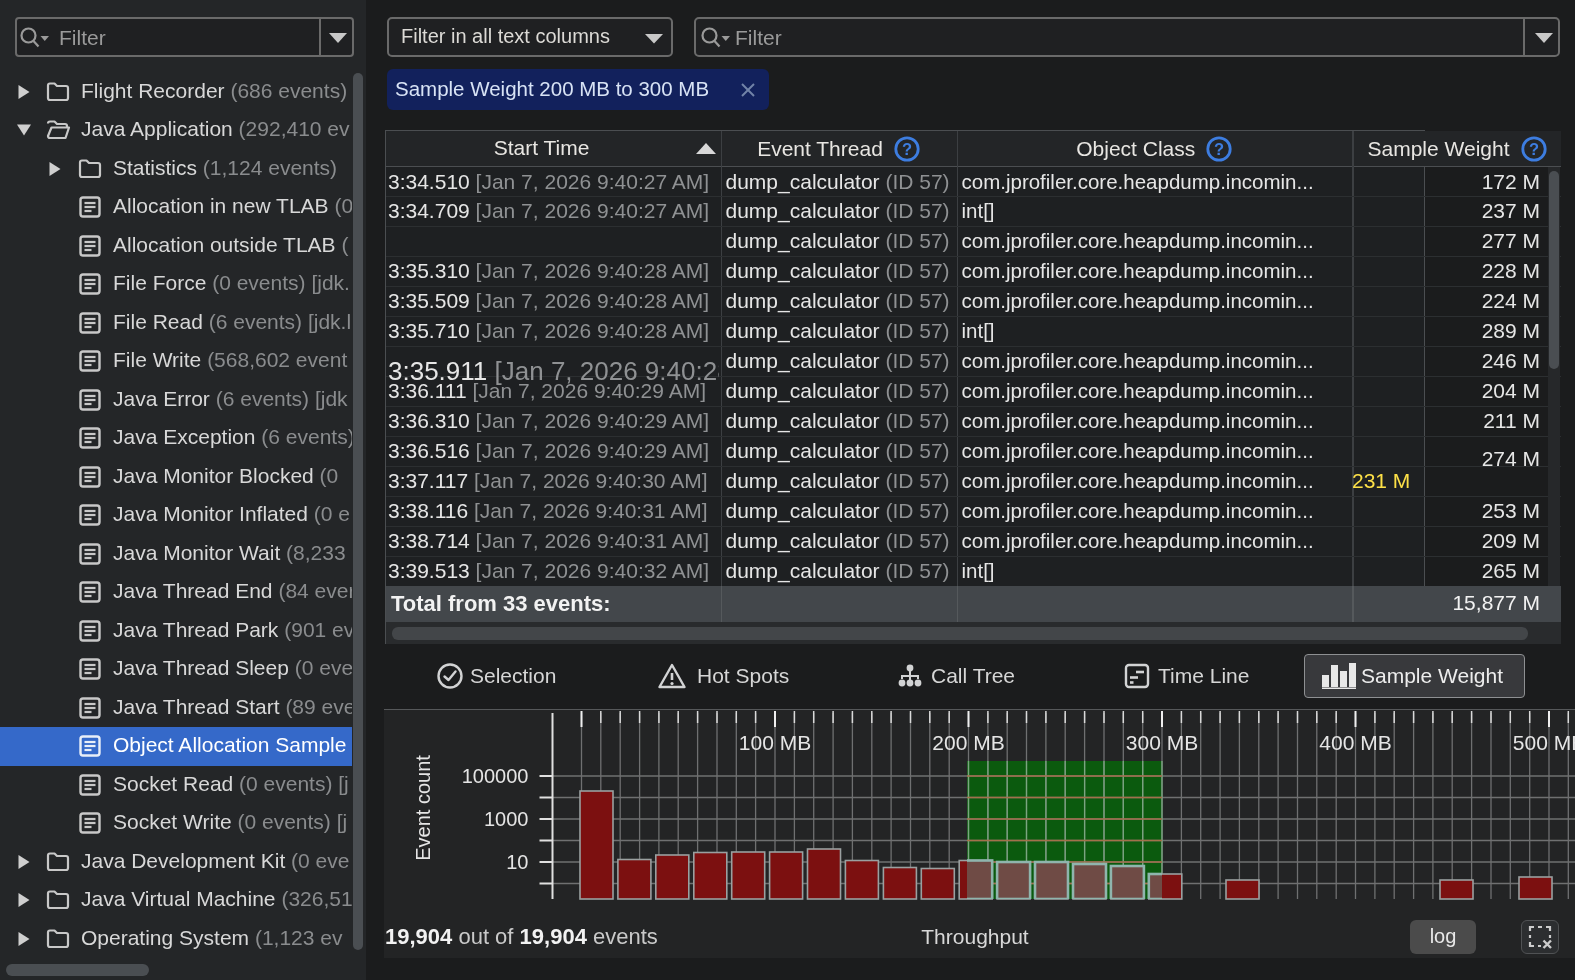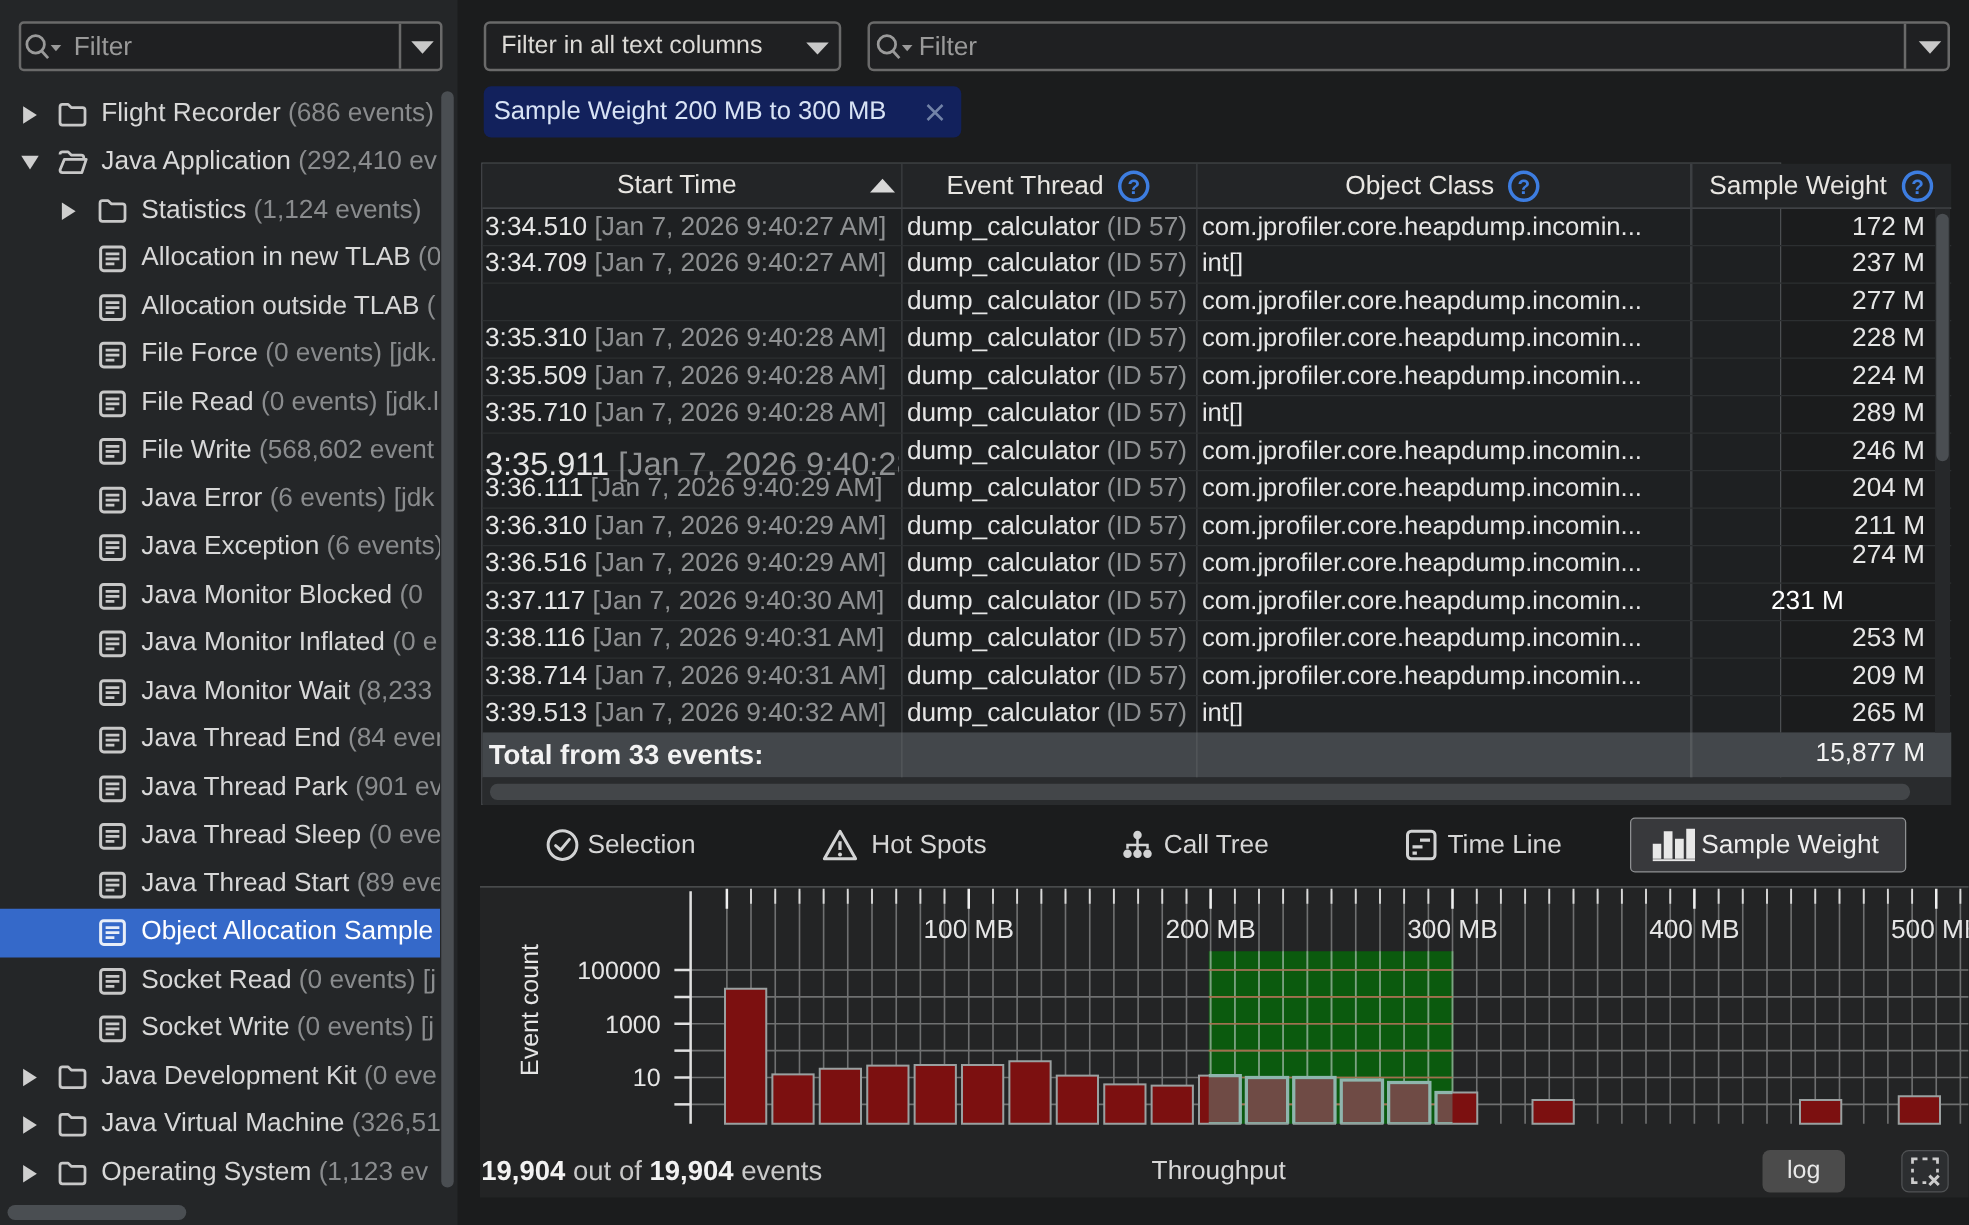--- a/index.html
+++ b/index.html
@@ -61,21 +61,21 @@
       <line x1="6.5" y1="12" x2="17.5" y2="12" stroke="#c8c8c8" stroke-width="2.2"></line>
       <line x1="6.5" y1="16" x2="13.5" y2="16" stroke="#c8c8c8" stroke-width="2.2"></line>
     </svg>
 <div class="abs nw" style="left:113px;top:271.2px;width:239px;overflow:hidden;font-size:21px;color:#d8d8d8">File Force <span style="color:#8a8c8e">(0 events) [jdk.</span></div>
 <svg class="abs" style="left:78px;top:310.75px" width="24" height="24" viewBox="0 0 24 24">
       <rect x="2.5" y="2.5" width="19" height="19" rx="2.5" fill="none" stroke="#c8c8c8" stroke-width="2.4"></rect>
       <line x1="6.5" y1="8" x2="17.5" y2="8" stroke="#c8c8c8" stroke-width="2.2"></line>
       <line x1="6.5" y1="12" x2="17.5" y2="12" stroke="#c8c8c8" stroke-width="2.2"></line>
       <line x1="6.5" y1="16" x2="13.5" y2="16" stroke="#c8c8c8" stroke-width="2.2"></line>
     </svg>
-<div class="abs nw" style="left:113px;top:309.8px;width:239px;overflow:hidden;font-size:21px;color:#d8d8d8">File Read <span style="color:#8a8c8e">(0 events) [jdk.l</span></div>
+<div class="abs nw" style="left:113px;top:309.8px;width:239px;overflow:hidden;font-size:21px;color:#d8d8d8">File Read <span style="color:#8a8c8e">(6 events) [jdk.l</span></div>
 <svg class="abs" style="left:78px;top:349.25px" width="24" height="24" viewBox="0 0 24 24">
       <rect x="2.5" y="2.5" width="19" height="19" rx="2.5" fill="none" stroke="#c8c8c8" stroke-width="2.4"></rect>
       <line x1="6.5" y1="8" x2="17.5" y2="8" stroke="#c8c8c8" stroke-width="2.2"></line>
       <line x1="6.5" y1="12" x2="17.5" y2="12" stroke="#c8c8c8" stroke-width="2.2"></line>
       <line x1="6.5" y1="16" x2="13.5" y2="16" stroke="#c8c8c8" stroke-width="2.2"></line>
     </svg>
 <div class="abs nw" style="left:113px;top:348.2px;width:239px;overflow:hidden;font-size:21px;color:#d8d8d8">File Write <span style="color:#8a8c8e">(568,602 event</span></div>
 <svg class="abs" style="left:78px;top:387.75px" width="24" height="24" viewBox="0 0 24 24">
       <rect x="2.5" y="2.5" width="19" height="19" rx="2.5" fill="none" stroke="#c8c8c8" stroke-width="2.4"></rect>
       <line x1="6.5" y1="8" x2="17.5" y2="8" stroke="#c8c8c8" stroke-width="2.2"></line>
@@ -281,26 +281,26 @@
 <div class="abs nw" style="left:966px;top:248.01px;width:188px;text-align:right;font-size:21px;color:#e6e6e6">204 M</div>
 <div class="abs" style="left:0;top:304.87px;width:1175px;height:1px;background:#2c2f31"></div>
 <div class="abs nw" style="left:2px;top:277.94px;width:331px;overflow:hidden;font-size:21px;color:#e6e6e6">3:36.310 <span style="color:#8f9193">[Jan 7, 2026 9:40:29 AM]</span></div>
 <div class="abs nw" style="left:339.5px;top:277.94px;width:230px;overflow:hidden;font-size:21px;color:#e6e6e6">dump_calculator <span style="color:#8f9193">(ID 57)</span></div>
 <div class="abs nw" style="left:575.5px;top:277.94px;width:388px;overflow:hidden;font-size:20.5px;color:#e6e6e6">com.jprofiler.core.heapdump.incomin...</div>
 <div class="abs nw" style="left:966px;top:277.94px;width:188px;text-align:right;font-size:21px;color:#e6e6e6">211 M</div>
 <div class="abs" style="left:0;top:334.80px;width:1175px;height:1px;background:#2c2f31"></div>
 <div class="abs nw" style="left:2px;top:307.87px;width:331px;overflow:hidden;font-size:21px;color:#e6e6e6">3:36.516 <span style="color:#8f9193">[Jan 7, 2026 9:40:29 AM]</span></div>
 <div class="abs nw" style="left:339.5px;top:307.87px;width:230px;overflow:hidden;font-size:21px;color:#e6e6e6">dump_calculator <span style="color:#8f9193">(ID 57)</span></div>
 <div class="abs nw" style="left:575.5px;top:307.87px;width:388px;overflow:hidden;font-size:20.5px;color:#e6e6e6">com.jprofiler.core.heapdump.incomin...</div>
-<div class="abs nw" style="left:966px;top:301px;width:188px;text-align:right;font-size:21px;color:#e6e6e6">274 M</div>
+<div class="abs nw" style="left:966px;top:316px;width:188px;text-align:right;font-size:21px;color:#e6e6e6">274 M</div>
 <div class="abs" style="left:0;top:364.73px;width:1175px;height:1px;background:#2c2f31"></div>
 <div class="abs nw" style="left:2px;top:337.80px;width:331px;overflow:hidden;font-size:21px;color:#e6e6e6">3:37.117 <span style="color:#8f9193">[Jan 7, 2026 9:40:30 AM]</span></div>
 <div class="abs nw" style="left:339.5px;top:337.80px;width:230px;overflow:hidden;font-size:21px;color:#e6e6e6">dump_calculator <span style="color:#8f9193">(ID 57)</span></div>
 <div class="abs nw" style="left:575.5px;top:337.80px;width:388px;overflow:hidden;font-size:20.5px;color:#e6e6e6">com.jprofiler.core.heapdump.incomin...</div>
-<div class="abs nw" style="left:966px;top:337.80px;width:188px;text-align:center;font-size:21px;color:#ffffff">231 M</div>
+<div class="abs nw" style="left:966px;top:337.80px;width:188px;text-align:left;font-size:21px;color:#fde047">231 M</div>
 <div class="abs" style="left:0;top:394.66px;width:1175px;height:1px;background:#2c2f31"></div>
 <div class="abs nw" style="left:2px;top:367.73px;width:331px;overflow:hidden;font-size:21px;color:#e6e6e6">3:38.116 <span style="color:#8f9193">[Jan 7, 2026 9:40:31 AM]</span></div>
 <div class="abs nw" style="left:339.5px;top:367.73px;width:230px;overflow:hidden;font-size:21px;color:#e6e6e6">dump_calculator <span style="color:#8f9193">(ID 57)</span></div>
 <div class="abs nw" style="left:575.5px;top:367.73px;width:388px;overflow:hidden;font-size:20.5px;color:#e6e6e6">com.jprofiler.core.heapdump.incomin...</div>
 <div class="abs nw" style="left:966px;top:367.73px;width:188px;text-align:right;font-size:21px;color:#e6e6e6">253 M</div>
 <div class="abs" style="left:0;top:424.59px;width:1175px;height:1px;background:#2c2f31"></div>
 <div class="abs nw" style="left:2px;top:397.66px;width:331px;overflow:hidden;font-size:21px;color:#e6e6e6">3:38.714 <span style="color:#8f9193">[Jan 7, 2026 9:40:31 AM]</span></div>
 <div class="abs nw" style="left:339.5px;top:397.66px;width:230px;overflow:hidden;font-size:21px;color:#e6e6e6">dump_calculator <span style="color:#8f9193">(ID 57)</span></div>
 <div class="abs nw" style="left:575.5px;top:397.66px;width:388px;overflow:hidden;font-size:20.5px;color:#e6e6e6">com.jprofiler.core.heapdump.incomin...</div>
 <div class="abs nw" style="left:966px;top:397.66px;width:188px;text-align:right;font-size:21px;color:#e6e6e6">209 M</div>

